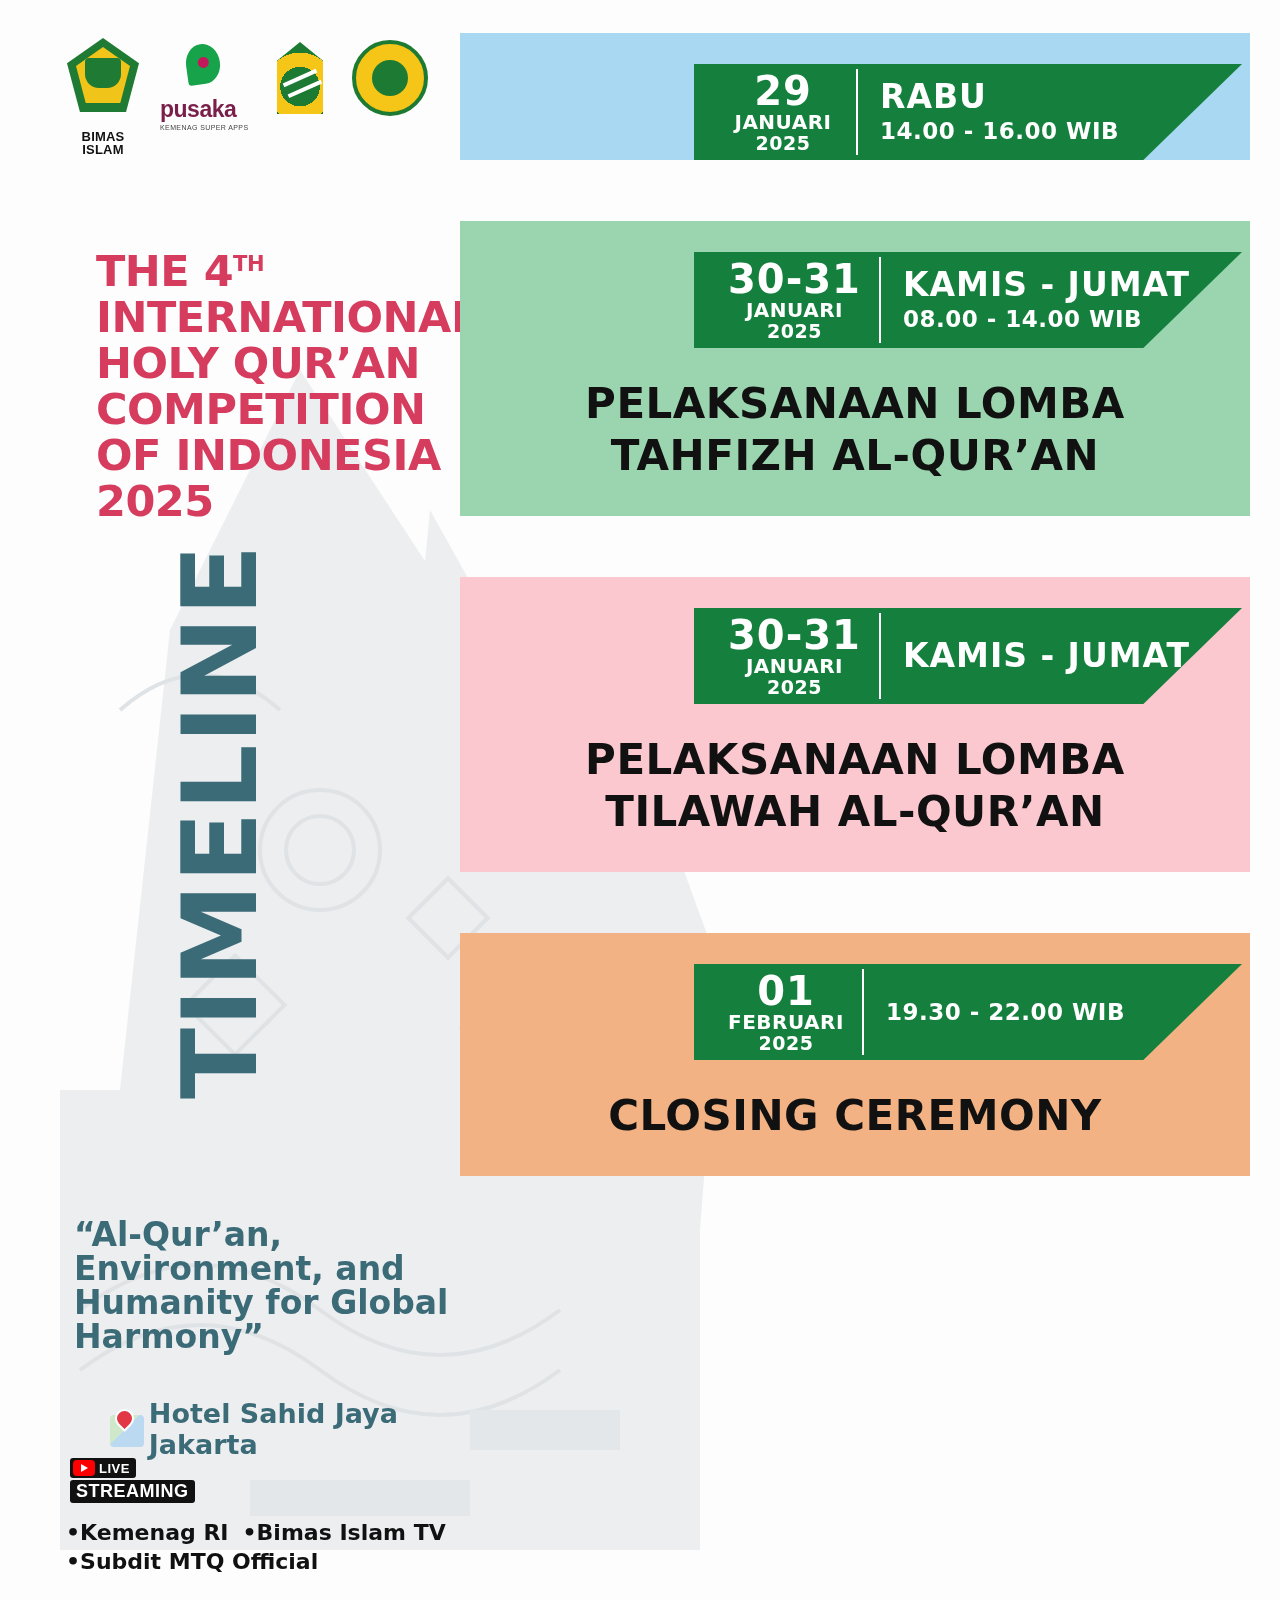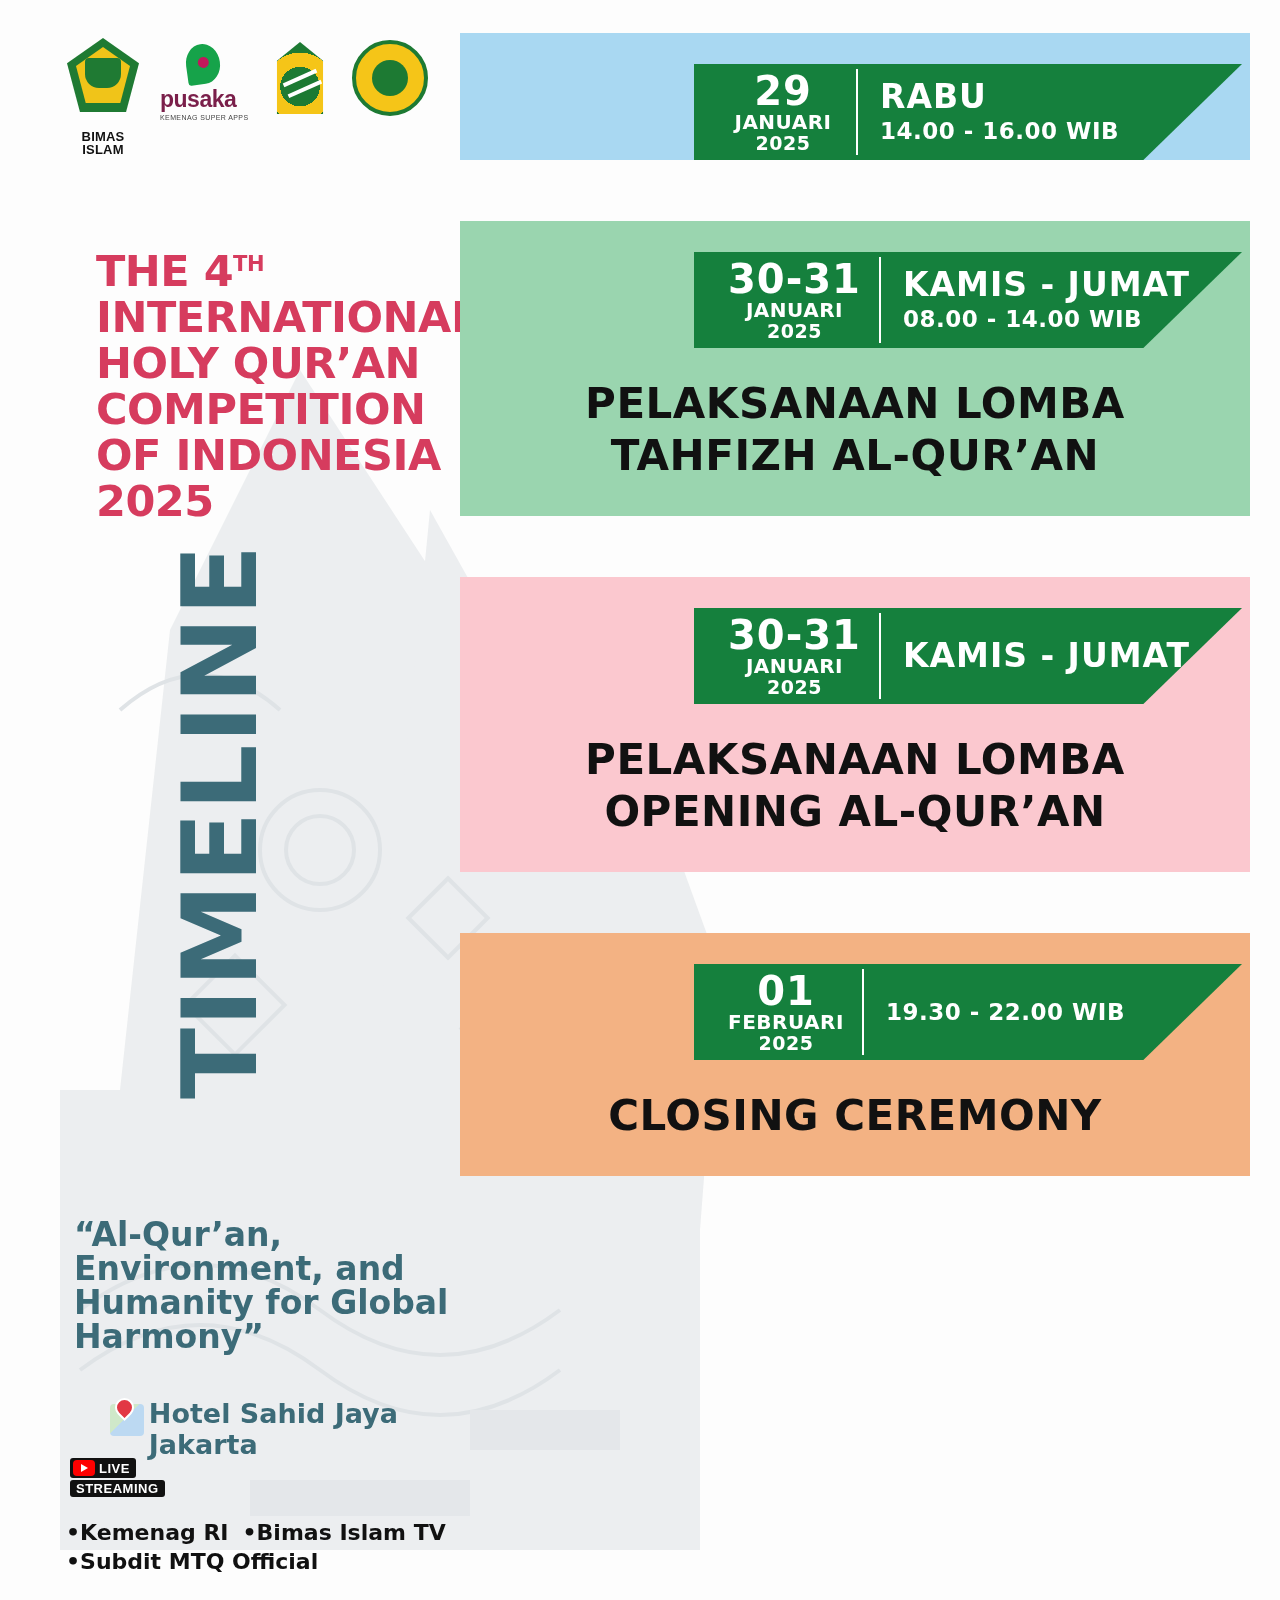--- a/index.html
+++ b/index.html
@@ -93,21 +93,21 @@
     left: 12px; top: 13px;
     width: 11px; height: 11px;
     border-radius: 50%;
     background: #c2185b;
   }
   .pusaka-word {
     font-size: 23px;
     color: #7a1f4a;
     font-weight: bold;
     letter-spacing: -.5px;
-    margin-top: 2px;
+    margin-top: 12px;
   }
   .pusaka-sub {
     font-size: 7px;
     color: #444;
     letter-spacing: .4px;
     margin-top: 1px;
   }
 
   
   .logo-mtq { width: 70px; padding-top: 4px; }
@@ -183,20 +183,21 @@
     font-size: 33px;
     line-height: 34px;
     font-family: "DejaVu Sans", sans-serif;
   }
 
   .venue {
     position: absolute;
     top: 1360px;
     left: 10px;
     display: flex;
+    align-items: center;
     gap: 10px;
     margin-left: 40px;
   }
   .pin-icon {
     width: 34px; height: 40px;
     position: relative;
   }
   .pin-icon .map {
     position: absolute; left: 0; top: 6px;
     width: 34px; height: 32px;
@@ -240,21 +241,21 @@
   .yt-icon:after {
     content: "";
     position: absolute; left: 8px; top: 4px;
     border-left: 7px solid #fff;
     border-top: 4px solid transparent;
     border-bottom: 4px solid transparent;
   }
   .live-text { color:#fff; font-weight:bold; font-size:13px; letter-spacing:.5px;}
   .streaming-text {
     background:#111; color:#fff; font-weight:bold;
-    font-size:13px; letter-spacing:.5px;
+    font-size:18px; letter-spacing:.5px;
     padding:1px 6px; border-radius:3px; margin-top:2px;
   }
   .channels {
     position: absolute;
     top: 1480px;
     left: 6px;
     width: 420px;
     color: #111;
     font-weight: bold;
     font-size: 22px;
@@ -499,21 +500,21 @@
             <div class="year">2025</div>
           </div>
           <div class="divider"></div>
           <div class="when-col">
             <div class="weekday">KAMIS - JUMAT</div>
           </div>
         </div>
       </div>
       <div class="card-title">
         <span>PELAKSANAAN LOMBA</span>
-        <span class="l2">OPENING AL-QUR’AN</span>
+        <span class="l2">TILAWAH AL-QUR’AN</span>
       </div>
     </div>
 
     <div class="card" id="card-3" style="background: rgb(243, 178, 131);">
       <div class="banner">
         <div class="banner-inner">
           <div class="date-col">
             <div class="day-num">01</div>
             <div class="month">FEBRUARI</div>
             <div class="year">2025</div>

